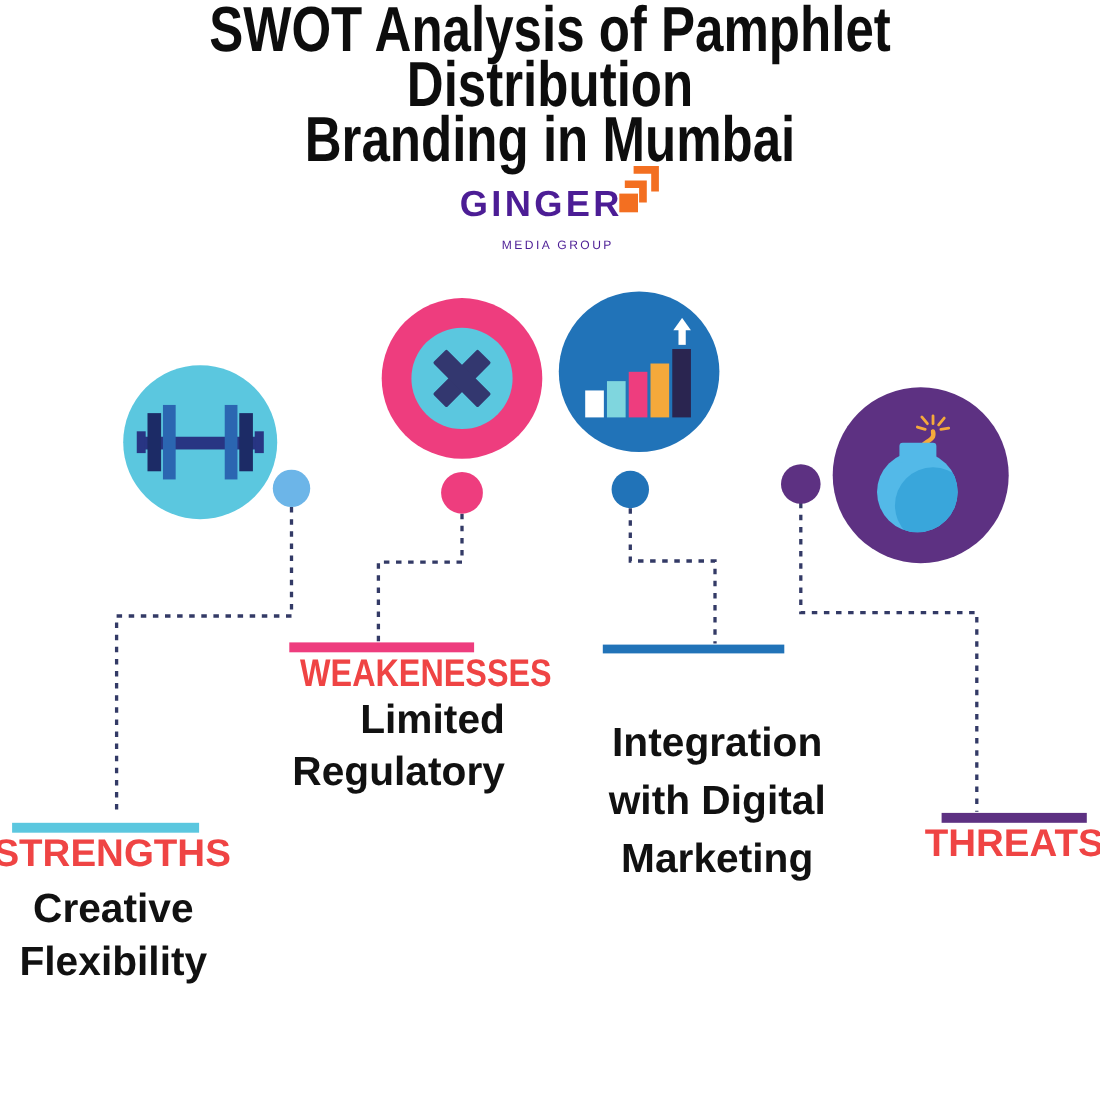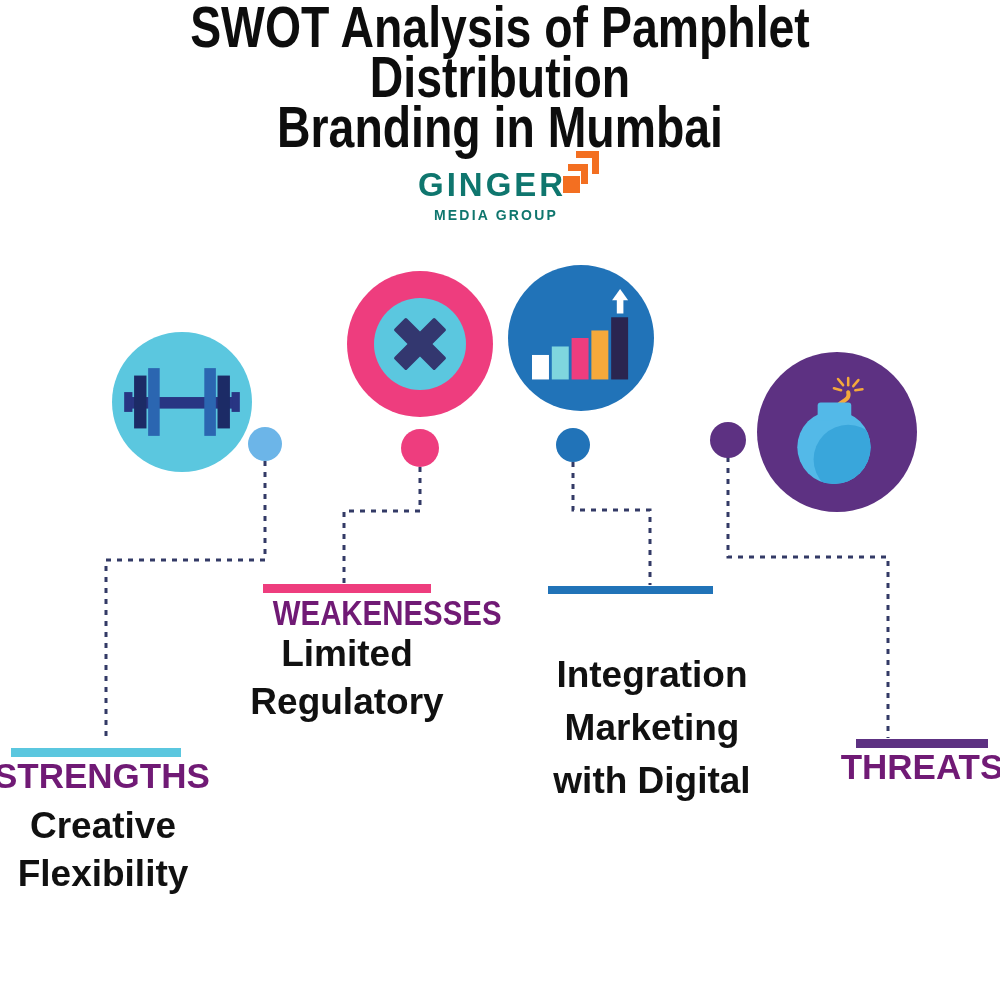--- a/index.html
+++ b/index.html
@@ -8,56 +8,56 @@
     font-family:"Liberation Sans", sans-serif;
     border-radius:16px;
   }
   
   .title{
     position:absolute;top:2px;left:0;width:1000px;text-align:center;
     font-weight:bold;color:#0d0d0d;font-size:58px;line-height:50px;
     transform:scaleX(0.8);transform-origin:500px 0;
   }
   
-  .logo{position:absolute;left:418px;top:168px;width:140px;color:#0f766e;}
+  .logo{position:absolute;left:418px;top:168px;width:140px;color:#4c1d95;}
   .logo-text{font-size:33px;font-weight:bold;letter-spacing:3px;line-height:34px;white-space:nowrap;}
   .logo-icon{position:absolute;left:143px;top:-19px;}
-  .logo-tagline{width:140px;text-align:right;font-size:14px;font-weight:bold;letter-spacing:2.2px;margin-top:5px;white-space:nowrap;}
+  .logo-tagline{width:140px;text-align:right;font-size:11px;font-weight:normal;letter-spacing:2.2px;margin-top:15px;white-space:nowrap;}
   
   .circle{position:absolute;border-radius:50%;display:flex;align-items:center;justify-content:center;}
   .c-strengths{left:112px;top:332px;width:140px;height:140px;background:#5BC7DF;}
   .c-weaknesses{left:347px;top:271px;width:146px;height:146px;background:#EE3D7E;}
   .c-weak-inner{position:static;width:92px;height:92px;background:#5BC7DF;border-radius:50%;display:flex;align-items:center;justify-content:center;}
   .c-opportunities{left:508px;top:265px;width:146px;height:146px;background:#2173B8;}
   .c-threats{left:757px;top:352px;width:160px;height:160px;background:#5D3182;}
   .dot{position:absolute;border-radius:50%;}
   .dot-strengths{left:248px;top:427px;width:34px;height:34px;background:#6CB5E8;}
   .dot-weaknesses{left:401px;top:429px;width:38px;height:38px;background:#EE3D7E;}
   .dot-opportunities{left:556px;top:428px;width:34px;height:34px;background:#2173B8;}
   .dot-threats{left:710px;top:422px;width:36px;height:36px;background:#5D3182;}
   .connectors{position:absolute;left:0;top:0;pointer-events:none;}
   
   .bar{position:absolute;}
   .bar-strengths{left:11px;top:748px;width:170px;height:9px;background:#5BC7DF;}
   .bar-weaknesses{left:263px;top:584px;width:168px;height:9px;background:#EE3D7E;}
   .bar-opportunities{left:548px;top:586px;width:165px;height:8px;background:#2173B8;}
   .bar-threats{left:856px;top:739px;width:132px;height:9px;background:#5D3182;}
   
-  .qlabel{position:absolute;text-align:center;font-weight:bold;color:#701a75;font-size:35px;line-height:38px;white-space:nowrap;}
+  .qlabel{position:absolute;text-align:center;font-weight:bold;color:#ef4444;font-size:35px;line-height:38px;white-space:nowrap;}
   .qlabel > span{display:inline-block;transform-origin:center;}
   .lab-strengths{left:-6px;top:757px;width:206px;}
   .lab-weaknesses{left:251px;top:594px;width:200px;}
   .lab-weaknesses > span{transform:scaleX(0.84);}
   .lab-opportunities{left:530px;top:596px;width:200px;}
   .lab-opportunities > span{transform:scaleX(0.72);}
   .lab-threats{left:822px;top:748px;width:200px;}
   
   .desc{position:absolute;text-align:center;font-weight:bold;color:#111111;font-size:37px;line-height:48px;}
   .desc-strengths{left:-7px;top:802px;width:220px;}
-  .desc-weaknesses{left:235px;top:630px;width:224px;}
+  .desc-weaknesses{left:235px;top:630px;width:224px;text-align:right;}
   .desc-opportunities{left:527px;top:648px;width:250px;line-height:53px;}
   .desc-threats{left:747px;top:802px;width:250px;}
 </style>
 </head>
 <body>
 
 <div class="canvas">
 
   <div class="title">
     <div>SWOT Analysis of Pamphlet Distribution</div>
@@ -159,22 +159,22 @@
     <span>WEAKENESSES</span>
   </div>
   <div class="desc desc-weaknesses">
     <div>Limited</div>
     <div>Regulatory</div>
   </div>
 
   <div class="bar bar-opportunities"></div>
   <div class="desc desc-opportunities">
     <div>Integration</div>
+    <div>with Digital</div>
     <div>Marketing</div>
-    <div>with Digital</div>
   </div>
 
   <div class="bar bar-threats"></div>
   <div class="qlabel lab-threats">
     <span>THREATS</span>
   </div>
 
 </div>
 
 </body></html>

